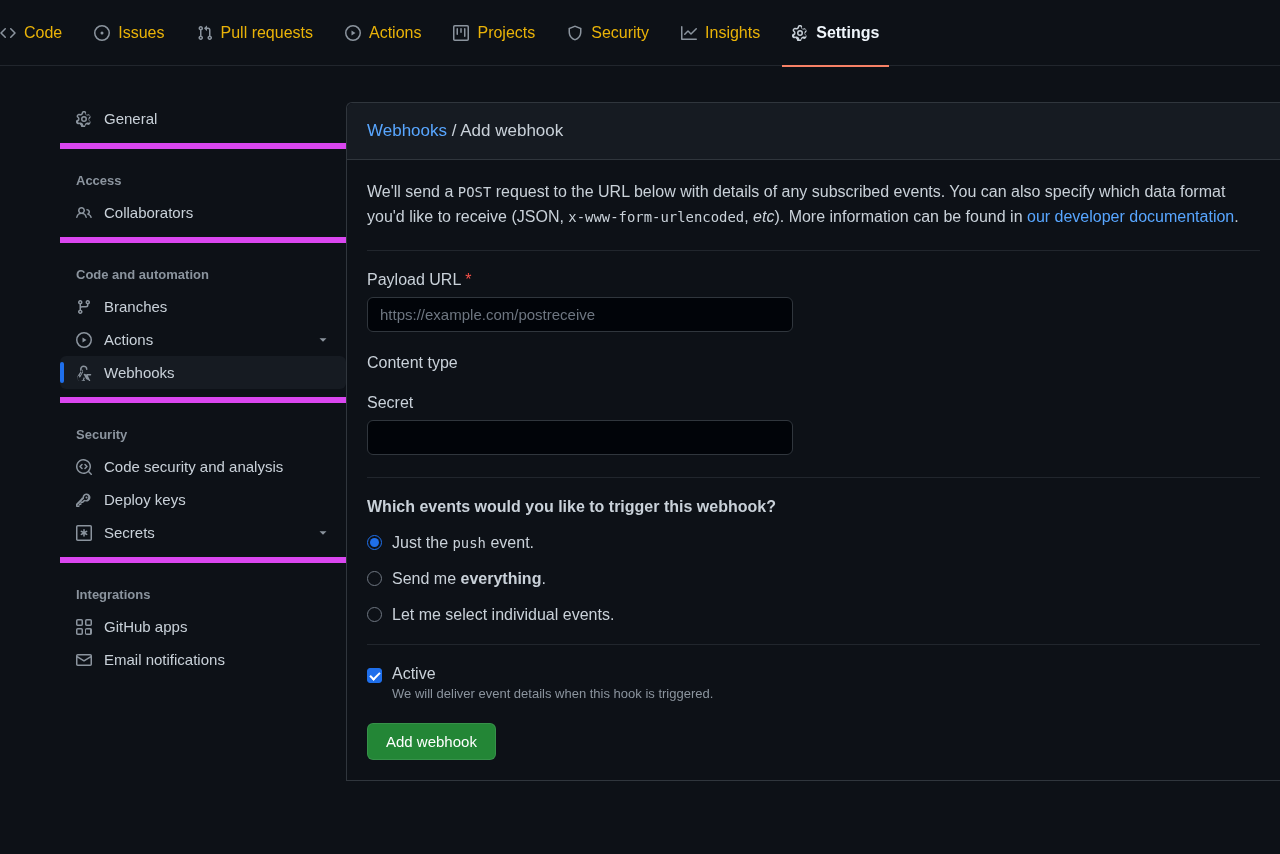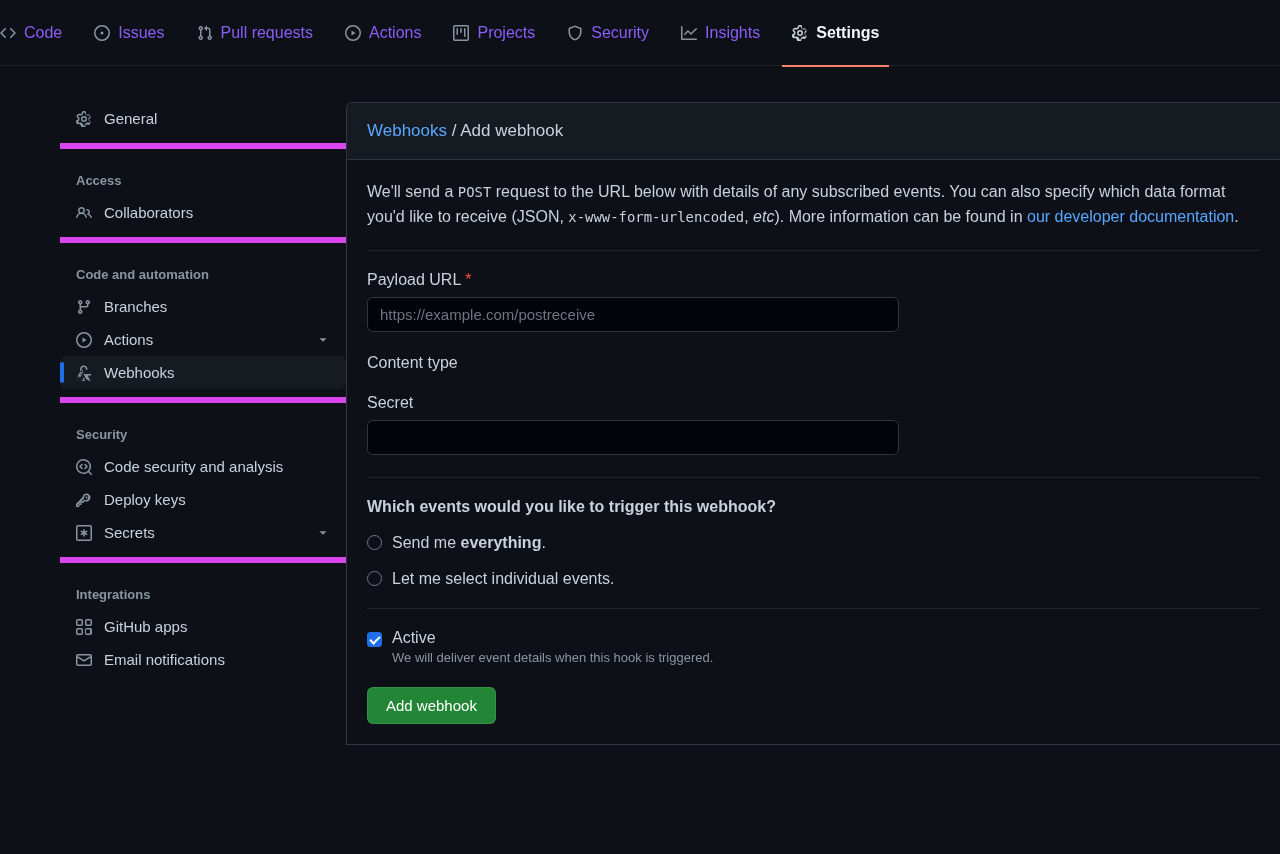--- a/index.html
+++ b/index.html
@@ -21,21 +21,21 @@
   padding: 0 0 0 0;
   border-bottom: 1px solid #21262d;
   height: 66px;
 }
 .topnav-item {
   display: flex;
   align-items: center;
   gap: 8px;
   padding: 0 16px;
   height: 66px;
-  color: #8b5cf6;
+  color: #eab308;
   font-size: 16px;
   cursor: pointer;
   position: relative;
 }
 .topnav-item.active::after {
   content: "";
   position: absolute;
   bottom: -1px;
   left: 6px;
   right: 6px;
@@ -131,21 +131,21 @@
 }
 .field-label {
   display: block;
   font-weight: 400;
   font-size: 16px;
   margin-bottom: 8px;
   color: #c9d1d9;
 }
 .req { color: #f85149; }
 .text-input {
-  width: 532px;
+  width: 426px;
   background: #010409;
   border: 1px solid #30363d;
   border-radius: 6px;
   padding: 8px 12px;
   color: #c9d1d9;
   font-size: 15px;
 }
 .text-input::placeholder { color: #6e7681; }
 .select-wrap {
   position: relative;
@@ -405,20 +405,24 @@
         <div class="field-block">
           <label class="field-label">Content type</label>
         </div>
         <div class="field-block">
           <label class="field-label">Secret</label>
           <input class="text-input" type="password" style="">
         </div>
         <hr class="sep">
         <div class="trigger-head">Which events would you like to trigger this webhook?</div>
         <label class="radio-row">
+          <input type="radio" class="radio" name="trig" checked="" style="">
+          <span class="radio-label"><span>Just the </span><code>push</code><span> event.</span></span>
+        </label>
+        <label class="radio-row">
           <input type="radio" class="radio" name="trig" style="">
           <span class="radio-label"><span>Send me </span><strong>everything</strong><span>.</span></span>
         </label>
         <label class="radio-row">
           <input type="radio" class="radio" name="trig" style="">
           <span class="radio-label">Let me select individual events.</span>
         </label>
         <hr class="sep">
         <div class="check-row">
           <input type="checkbox" class="checkbox" checked="" style="">

